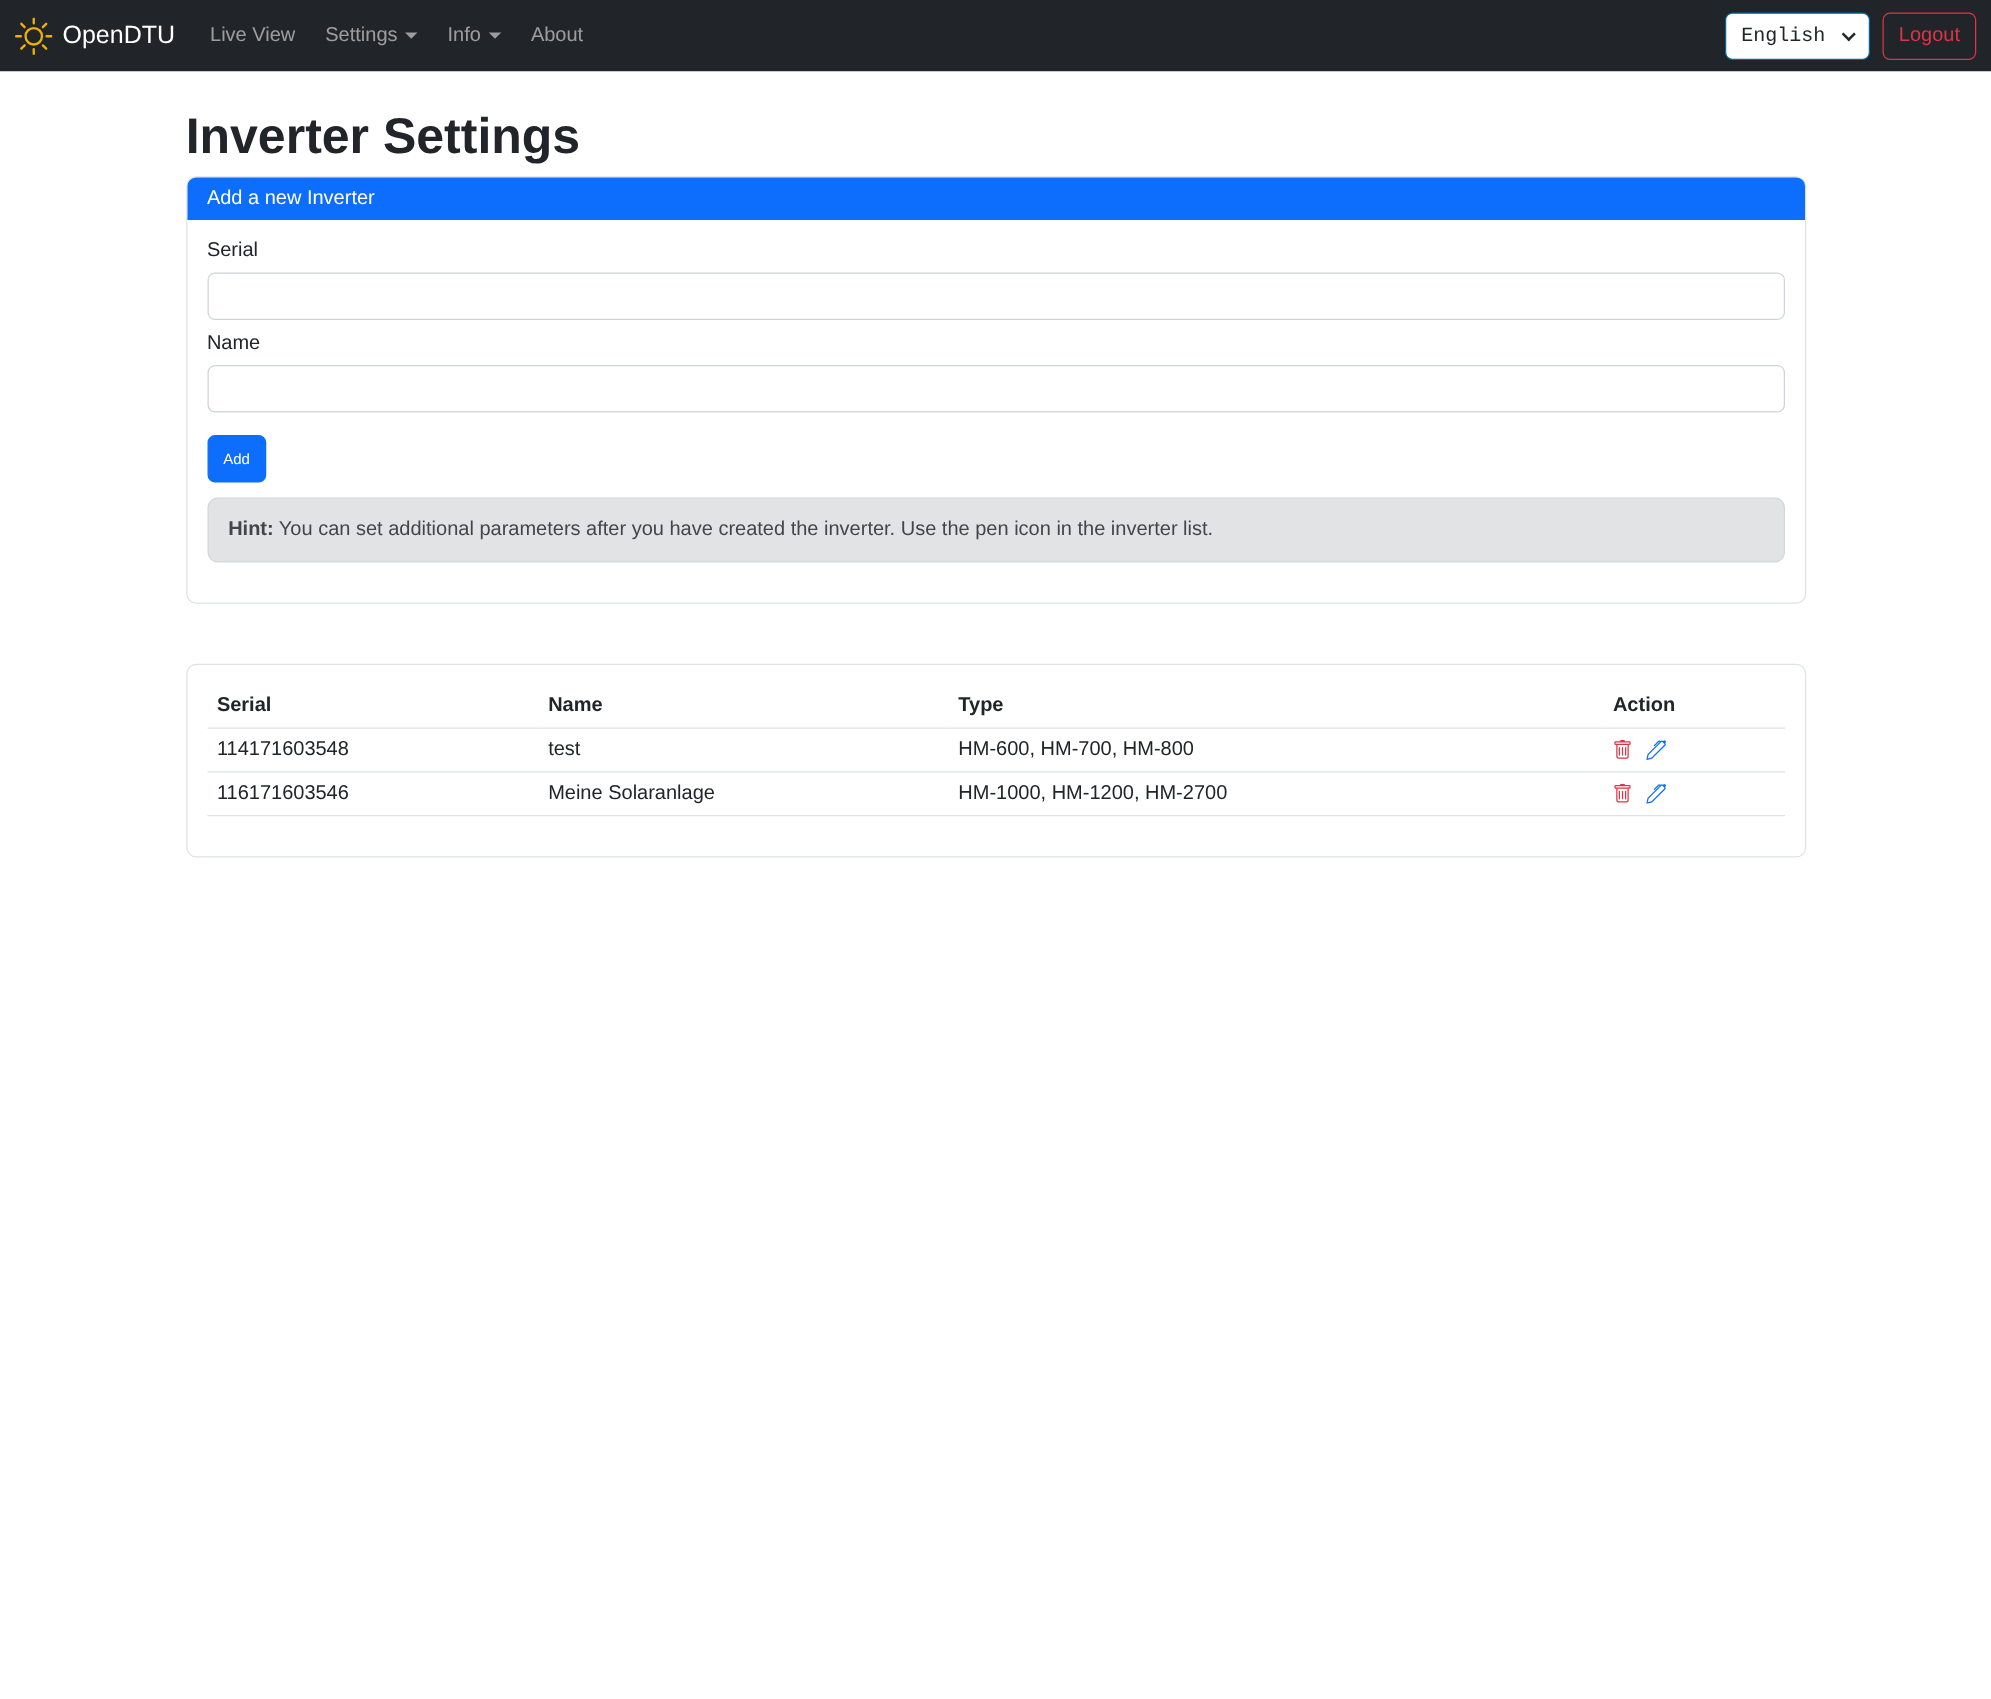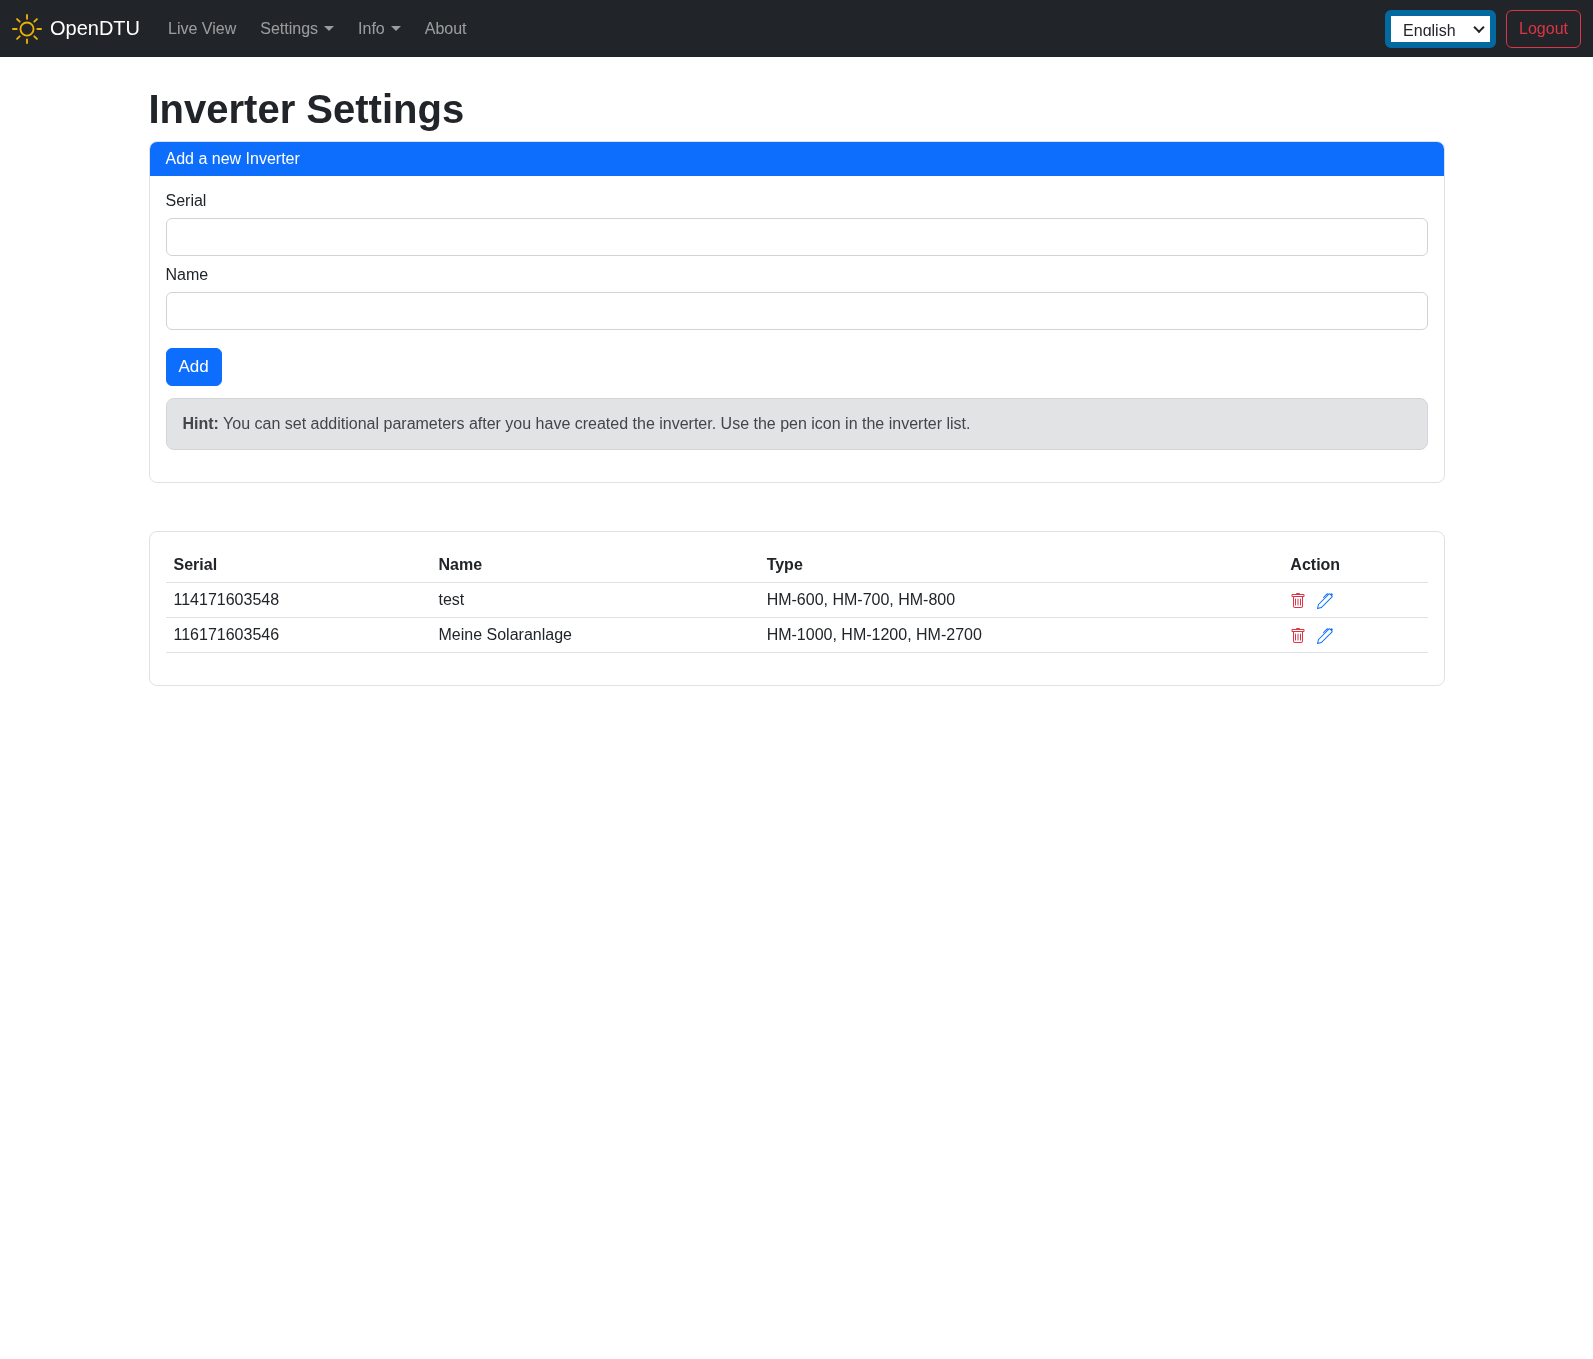--- a/index.html
+++ b/index.html
@@ -43,25 +43,25 @@
     margin-left: 6px;
     border-top: 5px solid rgba(255,255,255,.55);
     border-left: 5px solid transparent;
     border-right: 5px solid transparent;
   }
   .nav-right { display: flex; align-items: center; gap: 10px; }
   .select-wrap { position: relative; }
   .select-wrap select {
     appearance: none;
     -webkit-appearance: none;
-    font-family: Liberation Sans, sans-serif;
+    font-family: Liberation Mono, monospace;
     font-size: 16px;
     color: #212529;
     background: #fff;
-    border: 6px solid #0369a1;
+    border: 1px solid #0369a1;
     border-radius: 6px;
     padding: 6px 34px 6px 12px;
     height: 38px;
     cursor: pointer;
   }
   .chev {
     position: absolute;
     right: 13px; top: 50%;
     width: 8px; height: 8px;
     border-right: 2px solid #212529;
@@ -121,21 +121,21 @@
     font-family: inherit;
     font-size: 16px;
     color: #212529;
     background: #fff;
     border: 1px solid #ced4da;
     border-radius: 6px;
     margin-bottom: 10px;
   }
   .btn-primary {
     font-family: inherit;
-    font-size: 17px;
+    font-size: 12px;
     color: #fff;
     background: #0d6efd;
     border: 1px solid #0d6efd;
     border-radius: 6px;
     padding: 6px 12px;
     margin-top: 8px;
     height: 38px;
     cursor: pointer;
   }
   .alert-secondary {

